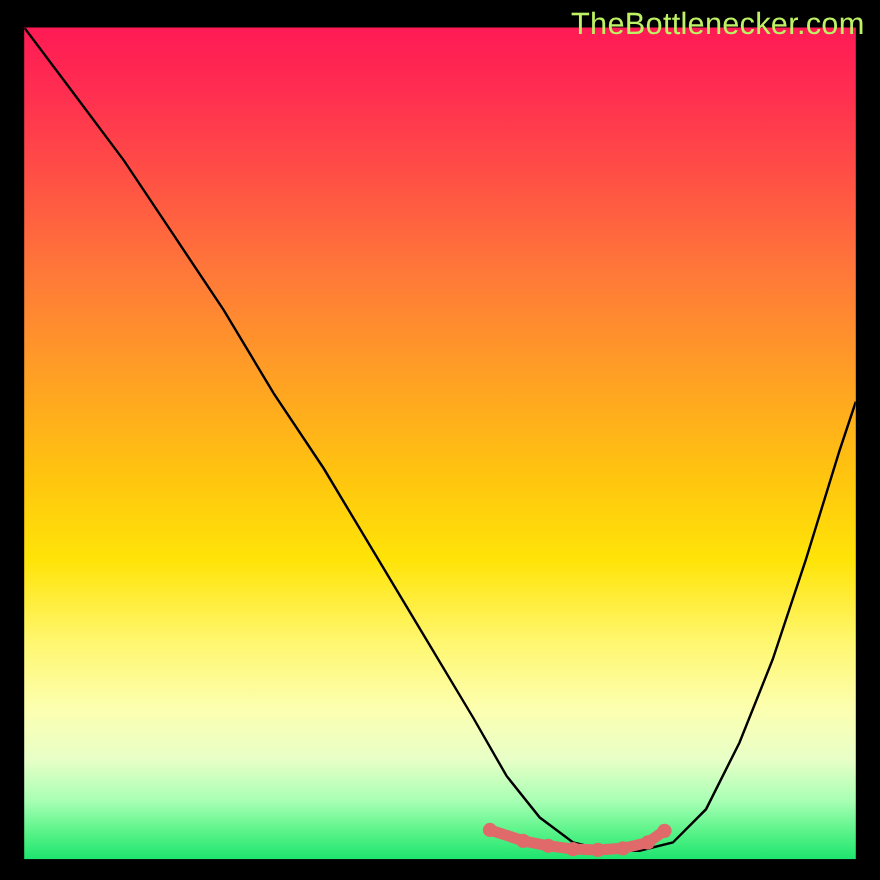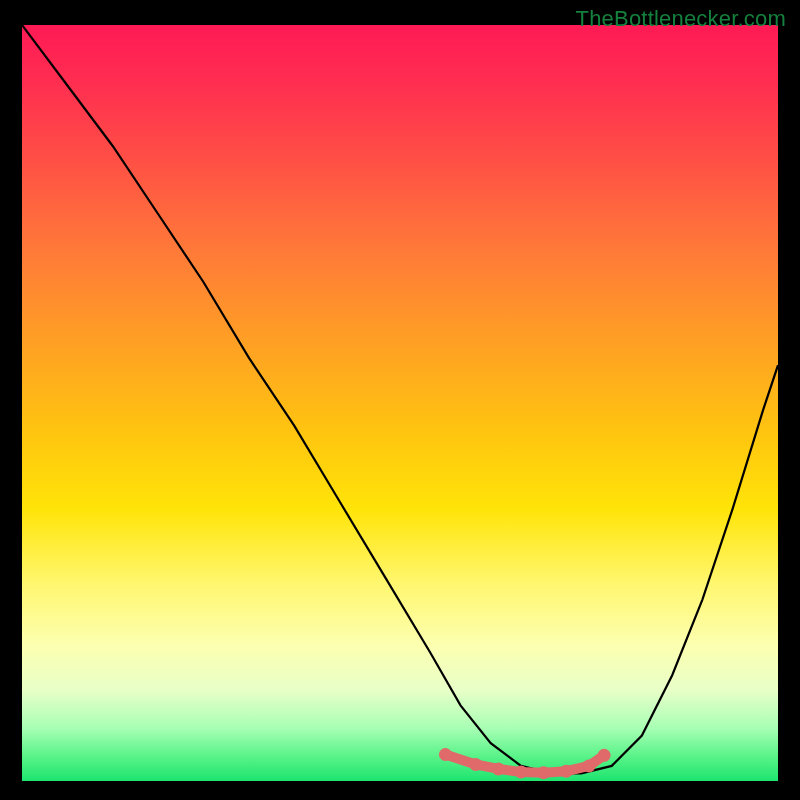--- a/index.html
+++ b/index.html
@@ -7,22 +7,22 @@
     width: 800px;
     height: 800px;
     background: #000;
     position: relative;
     font-family: Arial, sans-serif;
   }
   .watermark {
     position: absolute;
     top: 6px;
     right: 14px;
-    color: #15803d;
-    font-size: 22px;
+    color: #bef264;
+    font-size: 28px;
     letter-spacing: 0.2px;
     z-index: 10;
   }
   .frame {
     position: absolute;
     left: 22px;
     top: 25px;
     width: 756px;
     height: 756px;
     background: #000;

